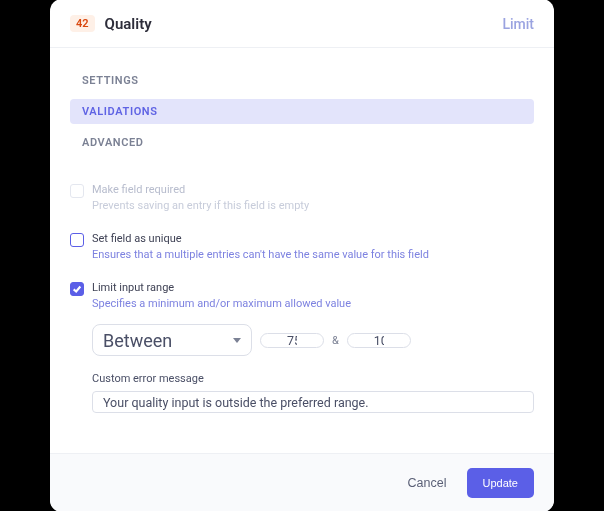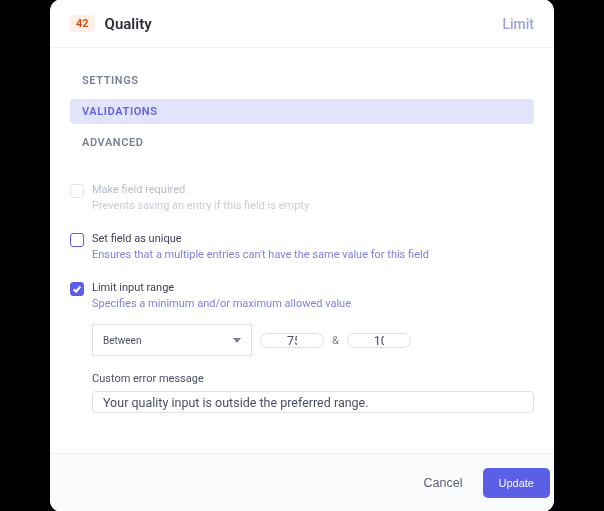--- a/index.html
+++ b/index.html
@@ -137,26 +137,26 @@
   }
   .range-row {
     display: flex;
     align-items: center;
     gap: 8px;
   }
   .select {
     flex: 0 0 160px;
     height: 32px;
     border: 1px solid #dcdfe8;
-    border-radius: 0;
+    border-radius: 8px;
     padding: 12px 10px;
     display: flex;
     align-items: center;
     justify-content: space-between;
-    font-size: 10px;
+    font-size: 18px;
     color: #4a4f66;
     cursor: pointer;
     background: #fff;
   }
   .select .caret {
     width: 0; height: 0;
     border-left: 4px solid transparent;
     border-right: 4px solid transparent;
     border-top: 5px solid #7b8194;
   }
@@ -186,21 +186,21 @@
     border: 1px solid #dcdfe8;
     border-radius: 4px;
     padding: 0 10px;
     font-size: 12.5px;
     color: #4a4f66;
     font-family: inherit;
   }
   .footer {
     background: #f9fafc;
     border-top: 1px solid #eef0f4;
-    padding: 14px 4px;
+    padding: 14px 20px;
     display: flex;
     justify-content: flex-end;
     align-items: center;
     gap: 16px;
   }
   .btn-cancel {
     font-size: 12.5px;
     color: #5a5f76;
     background: none;
     border: none;

